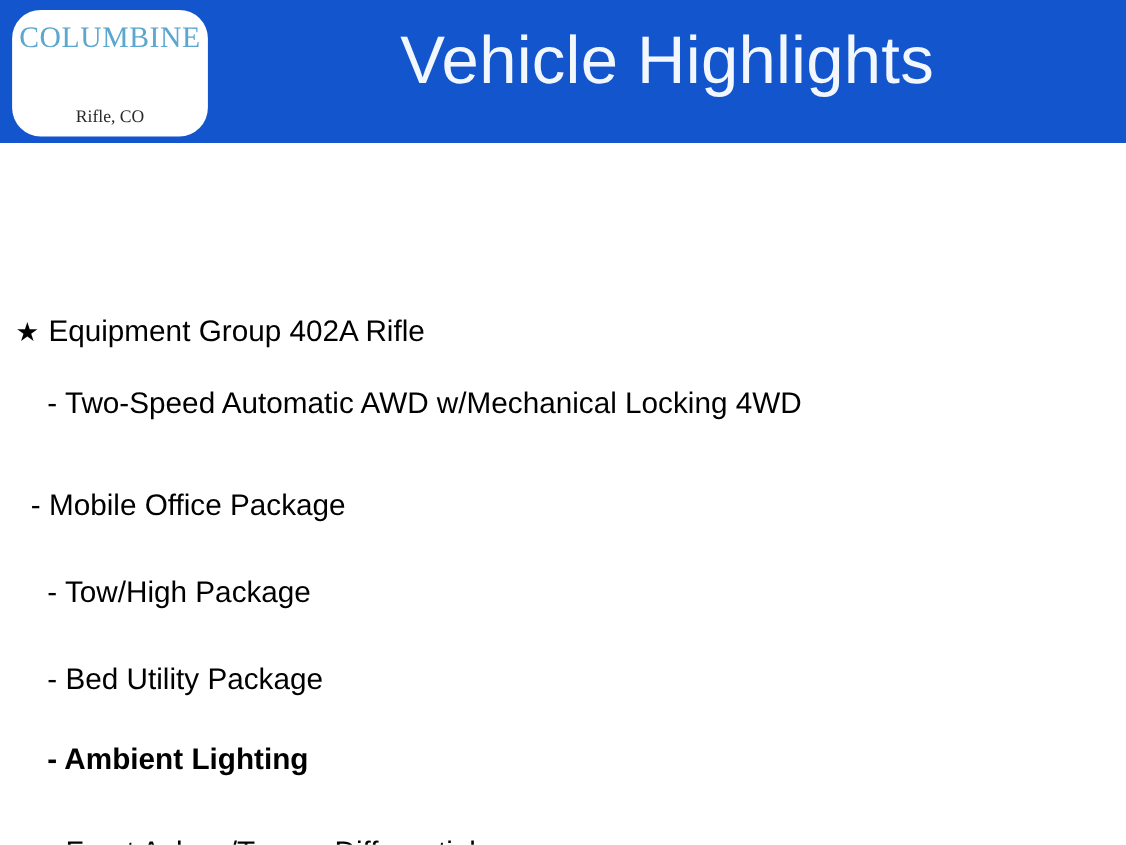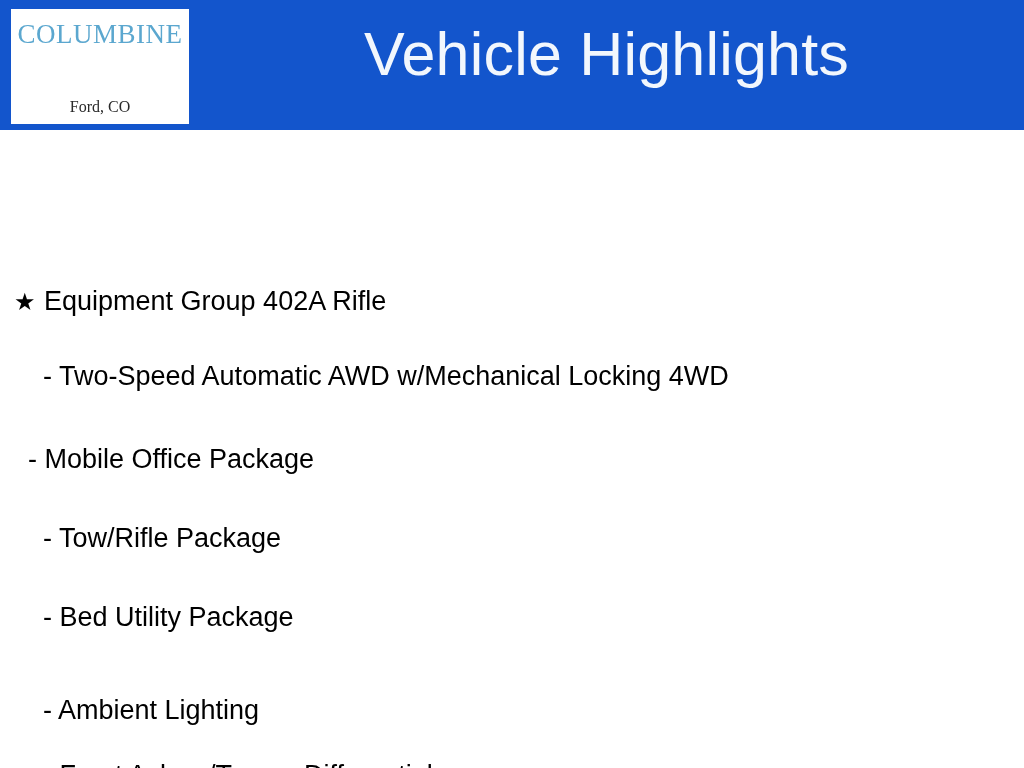--- a/index.html
+++ b/index.html
@@ -24,20 +24,21 @@
   }
 
   .logo-box {
     position: absolute;
     left: 11px;
     top: 9px;
     width: 178px;
     height: 115px;
     background: #ffffff;
     overflow: hidden;
+    border-radius: 26px;
   }
 
   .logo-inner {
     position: relative;
     width: 100%;
     height: 100%;
   }
 
   .logo-columbine {
     position: absolute;
@@ -138,47 +139,47 @@
 <body>
 
 <div class="header-banner">
 
   <div class="logo-box">
     <div class="logo-inner">
 
       <div class="logo-columbine">COLUMBINE</div>
 
 
-      <div class="logo-city">Ford, CO</div>
+      <div class="logo-city">Rifle, CO</div>
 
     </div>
   </div>
 
   <div class="header-title">Vehicle Highlights</div>
 
 </div>
 
 <div class="content">
   <ul class="highlight-list" id="highlight-list">
       <li class="highlight-item level-0" style="top: 158px;">
         <span class="bullet-star">★</span>
         <span class="item-text">Equipment Group 402A Rifle</span>
       </li>
-      <li class="highlight-item level-1" style="top: 233px;">
+      <li class="highlight-item level-1" style="top: 223px;">
         <span class="item-text">- Two-Speed Automatic AWD w/Mechanical Locking 4WD</span>
       </li>
       <li class="highlight-item level-1" style="top: 316px; padding-left: 28px;">
         <span class="item-text">- Mobile Office Package</span>
       </li>
       <li class="highlight-item level-1" style="top: 395px;">
-        <span class="item-text">- Tow/Rifle Package</span>
+        <span class="item-text">- Tow/High Package</span>
       </li>
       <li class="highlight-item level-1" style="top: 474px;">
         <span class="item-text">- Bed Utility Package</span>
       </li>
-      <li class="highlight-item level-1" style="top: 567px;">
+      <li class="highlight-item level-1" style="top: 547px; font-weight: bold;">
         <span class="item-text">- Ambient Lighting</span>
       </li>
       <li class="highlight-item level-1" style="top: 632px;">
         <span class="item-text">- Front Axle w/Torsen Differential</span>
       </li>
     </ul>
 </div>
 
 </body></html>

